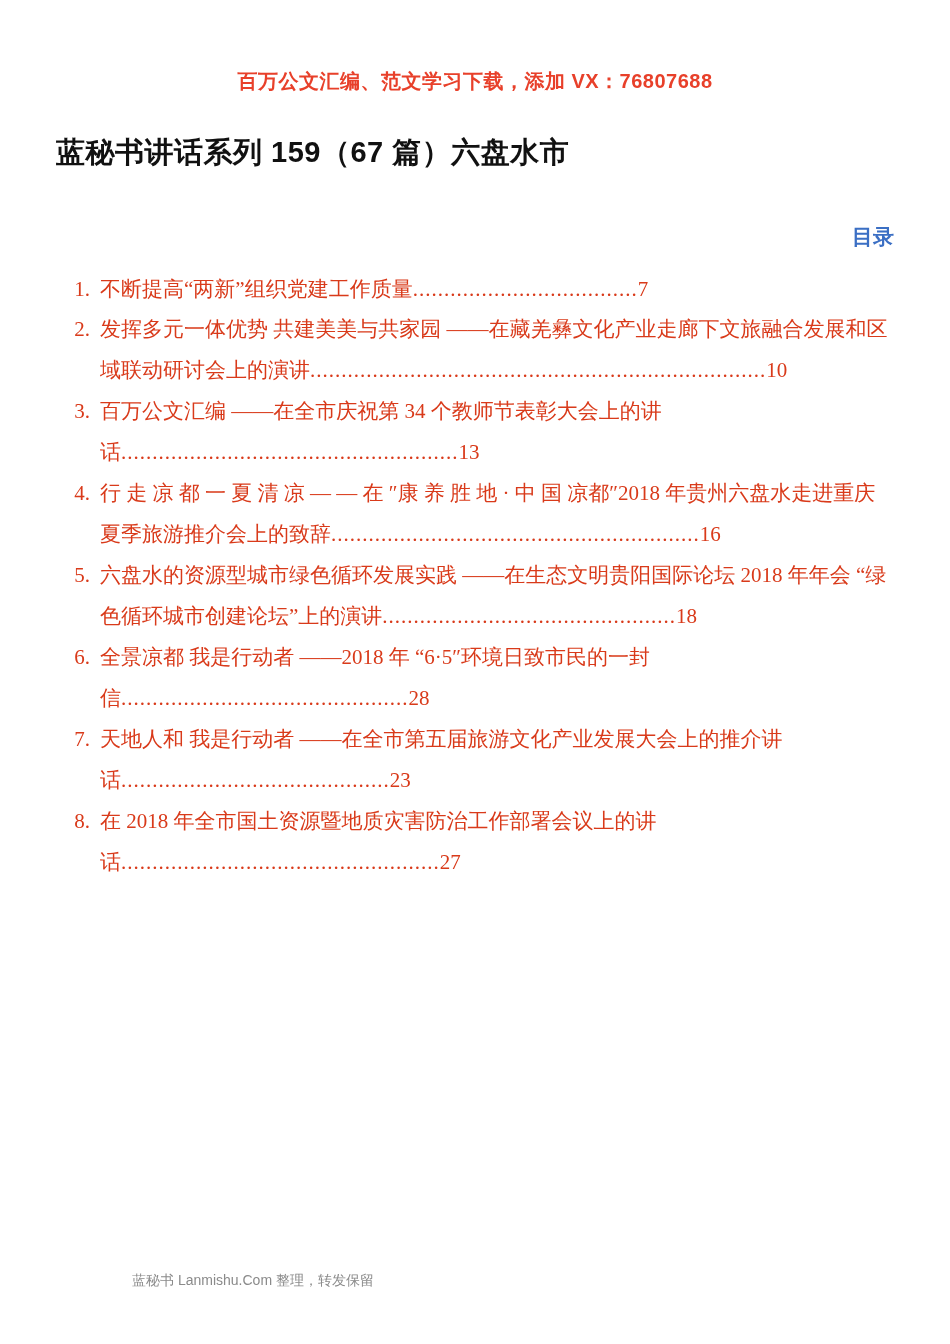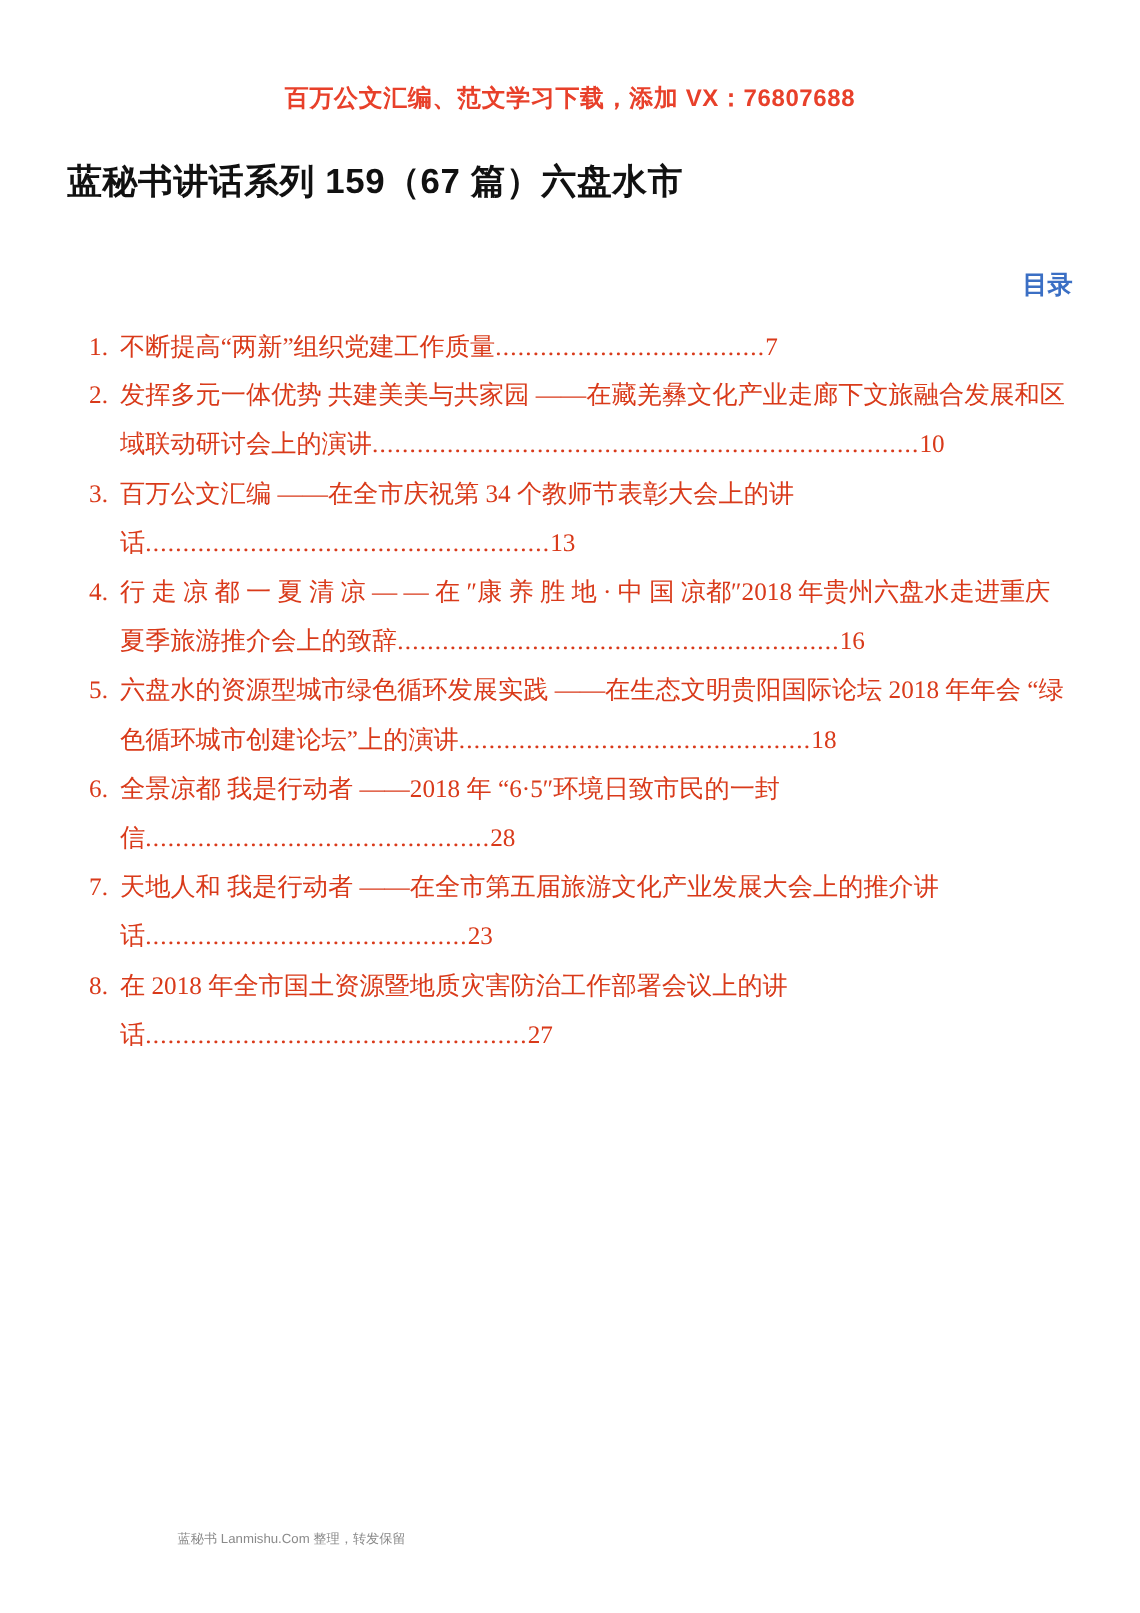--- a/index.html
+++ b/index.html
@@ -82,24 +82,24 @@
   }
   .leader {
     letter-spacing: 1px;
     word-break: break-all;
   }
   .toc-page {
     white-space: nowrap;
   }
   .footer {
     position: absolute;
-    left: 148px;
+    left: 132px;
     bottom: 54px;
     font-family: "Liberation Sans", "DejaVu Sans", sans-serif;
-    font-size: 11px;
+    font-size: 14px;
     color: #8a8a8a;
   }
 </style>
 </head>
 <body>
 
 <div class="page">
 
   <div class="ad-banner">百万公文汇编、范文学习下载，添加 VX：76807688</div>
 

